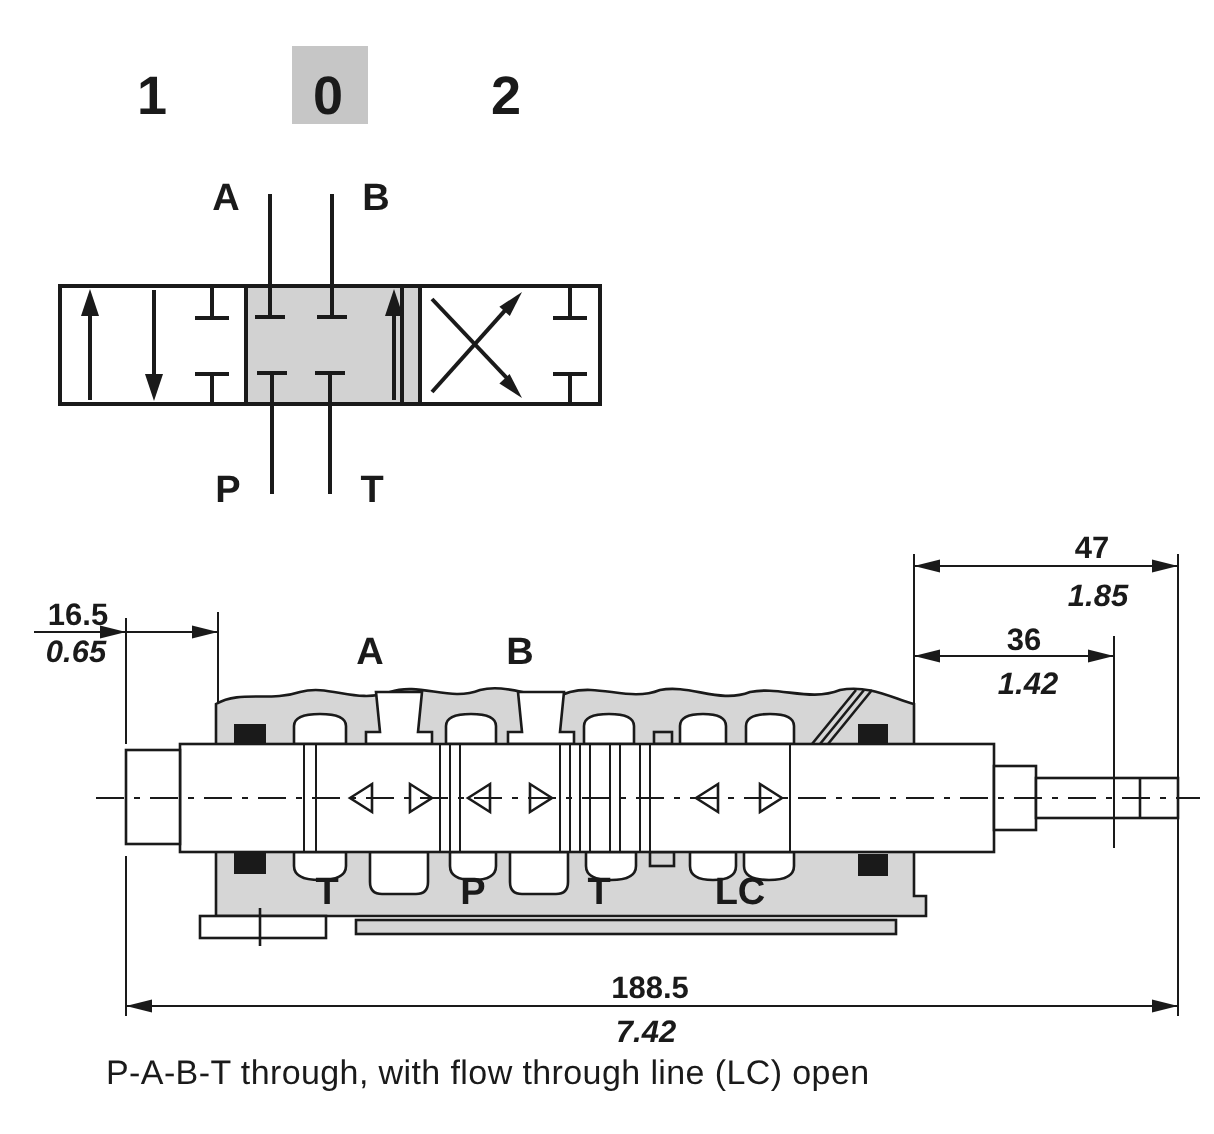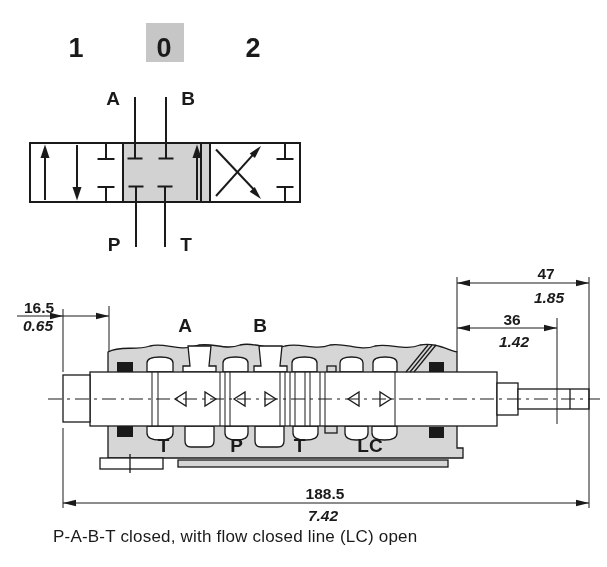--- a/index.html
+++ b/index.html
@@ -217,14 +217,14 @@
       <text class="lbl-port" x="185" y="332">A</text>
       <text class="lbl-port" x="260" y="332">B</text>
       <text class="lbl-port" x="163.5" y="452">T</text>
       <text class="lbl-port" x="236.5" y="452">P</text>
       <text class="lbl-port" x="299.5" y="452">T</text>
       <text class="lbl-port" x="370" y="452">LC</text>
     </g>
   </g>
 </svg>
 
-<div id="caption">P-A-B-T closed, with flow closed line (LC) open</div>
+<div id="caption">P-A-B-T through, with flow through line (LC) open</div>
 </div>
 
 </body></html>

